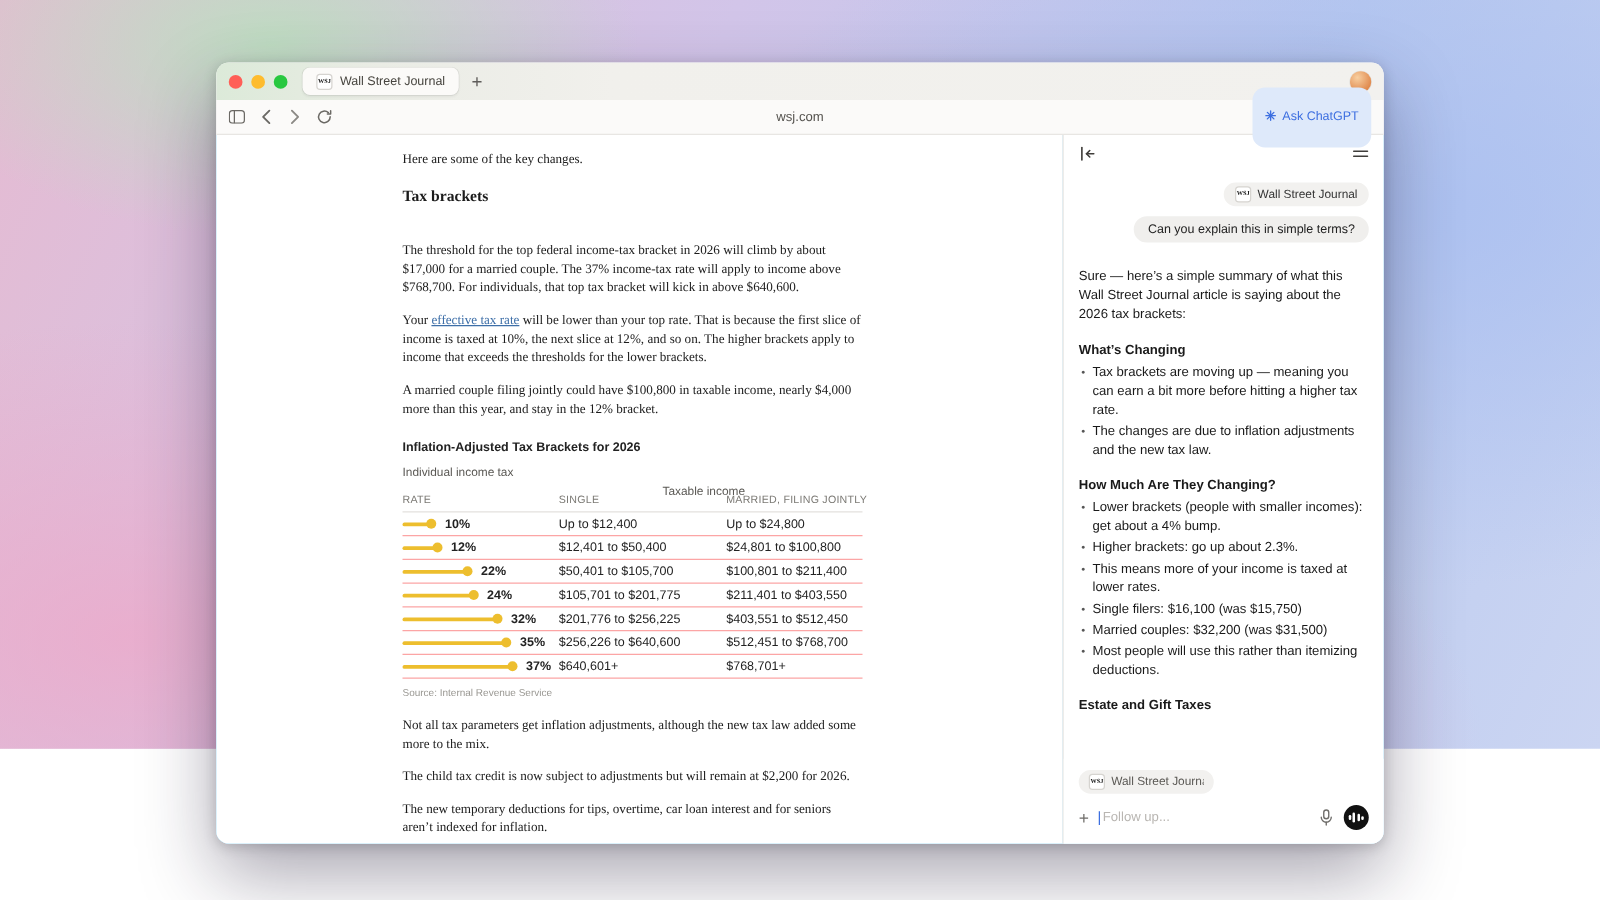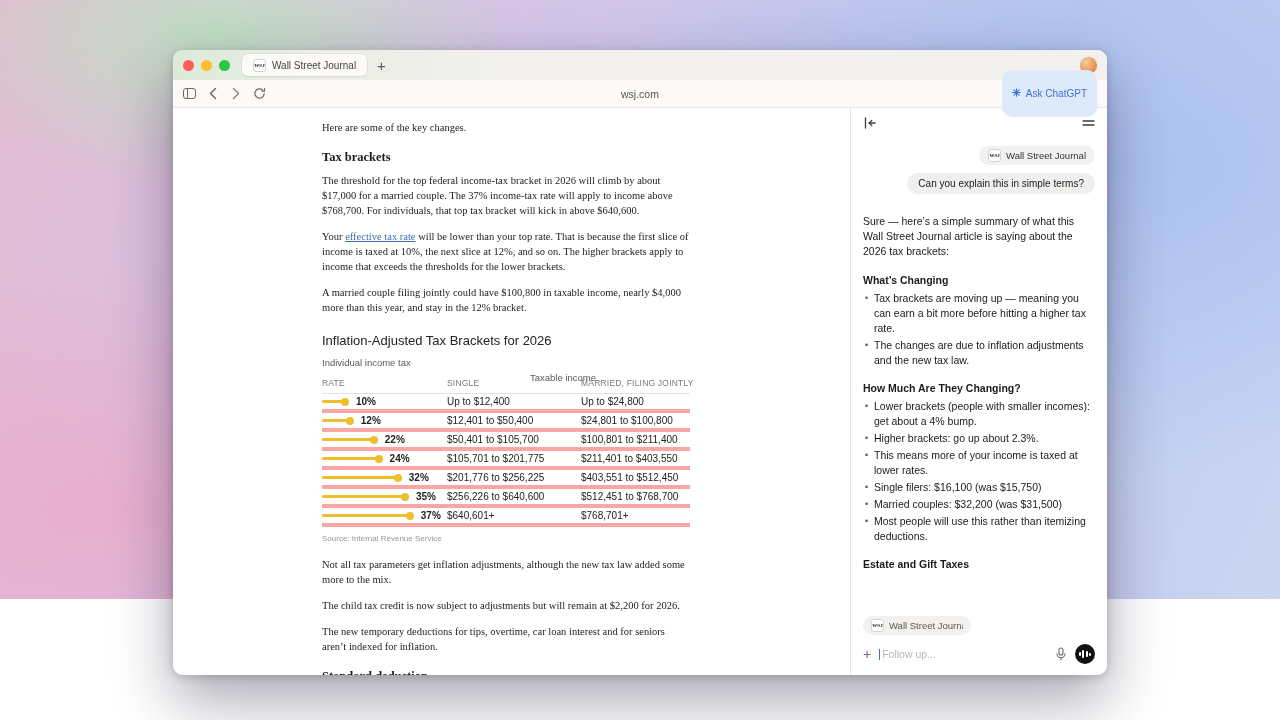--- a/index.html
+++ b/index.html
@@ -71,38 +71,38 @@
   .content { flex:1; min-height:0; display:flex; background:#7dd3fc; }
 
   
   .article {
     width:677px; flex:none; overflow:hidden; background:#fff;
     padding:12px 0 0 149px; color:#1c1c1c;
     font-family:"Liberation Serif","DejaVu Serif",serif;
   }
   .article-inner { width:368px; }
   p.body { font-size:10.5px; line-height:15px; margin-bottom:11px; }
-  h3.art { font-size:12.5px; font-weight:bold; margin:15px 0 8px; }
+  h3.art { font-size:12.5px; font-weight:bold; margin:15px 0 28px; }
   a.link { color:var(--link-blue,#3e6fa8); text-decoration:underline; cursor:pointer; }
 
   
   .chart { font-family:"Liberation Sans","DejaVu Sans",sans-serif; margin:18px 0 14px; }
-  .chart-title { font-size:13px; font-weight:normal; color:#222; margin-bottom:9px; }
+  .chart-title { font-size:10px; font-weight:bold; color:#222; margin-bottom:9px; }
   .chart-sub { position:relative; font-size:9.5px; color:#5a5854; height:13px; margin-bottom:8px; }
   .chart-sub .right { position:absolute; left:208px; top:15px; }
   .thead {
     display:flex; font-size:8.5px; color:#7b7974; letter-spacing:.2px;
     padding-bottom:5px; border-bottom:1px solid #e3e1de;
   }
   .col-rate { width:125px; flex:none; }
   .col-single { width:134px; flex:none; }
   .col-married { flex:1; white-space:nowrap; }
   .trow {
     display:flex; align-items:center; height:19px;
-    border-bottom:4px solid #fca5a5; font-size:10px; color:#222;
+    border-bottom:1px solid #fca5a5; font-size:10px; color:#222;
   }
   .rate-cell { width:125px; flex:none; display:flex; align-items:center; }
   .bar { height:3px; border-radius:2px; position:relative; flex:none; }
   .bar::after {
     content:""; position:absolute; right:-3px; top:-2.5px;
     width:8px; height:8px; border-radius:50%; background:inherit;
   }
   .rate-label { font-weight:bold; margin-left:10px; font-size:10px; }
   .source { font-size:8px; color:#9a9893; margin-top:7px; }
 

